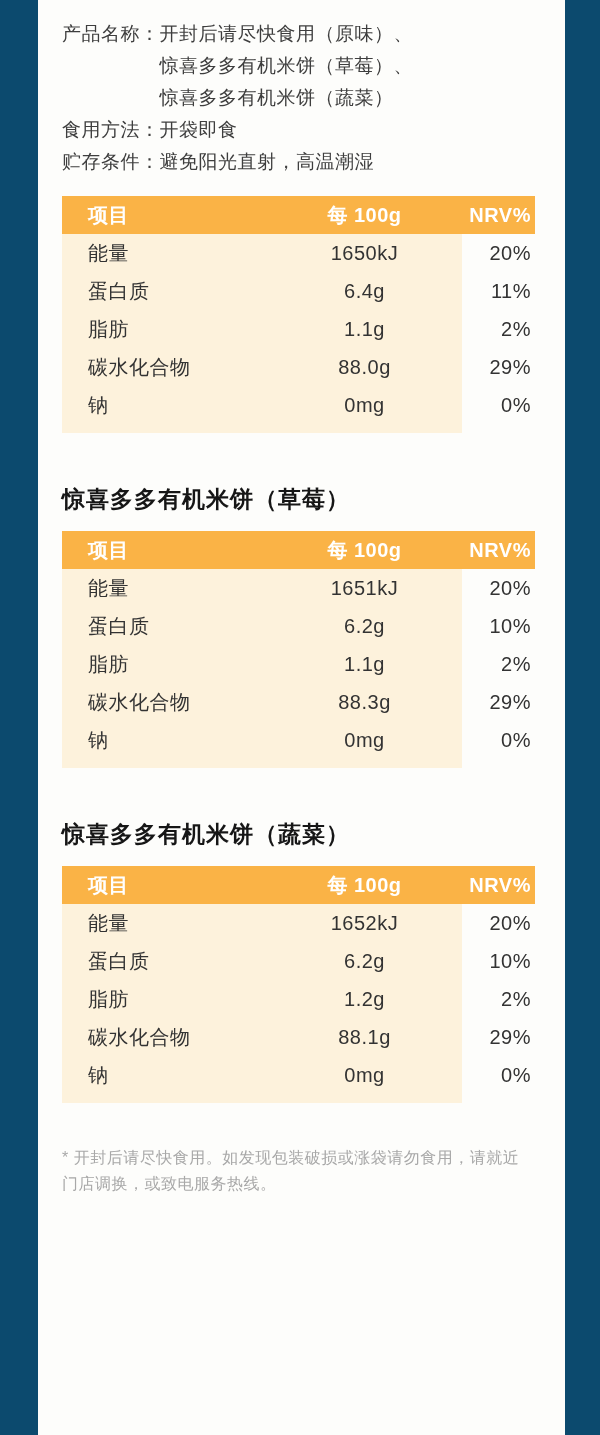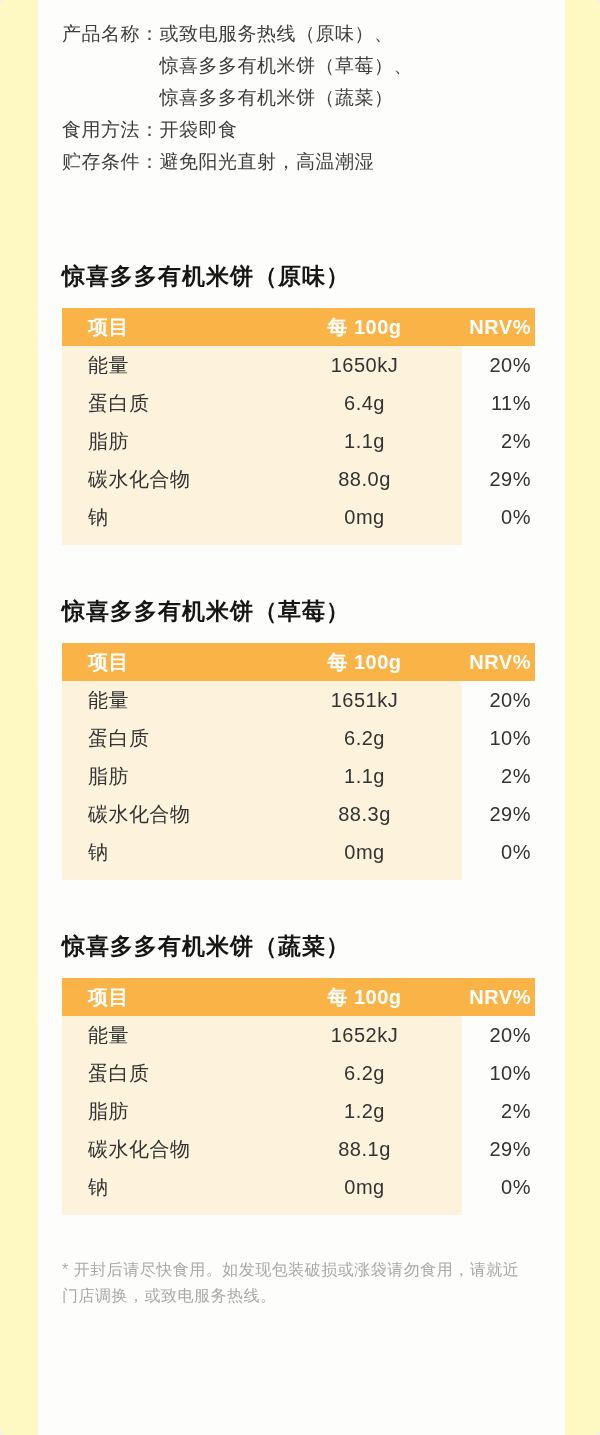--- a/index.html
+++ b/index.html
@@ -1,23 +1,22 @@
 <!DOCTYPE html>
 <html><head>
 <meta charset="utf-8">
 <style>
   * { margin: 0; padding: 0; box-sizing: border-box; }
   html, body { background: #f1f1ef; }
   .viewport {
     position: relative;
     width: 600px; height: 1435px;
-    background: #fef9c3;
+    background: #0c4a6e;
     overflow: hidden;
     font-family: "Liberation Sans", "DejaVu Sans", sans-serif;
-    border-radius: 6px;
   }
   .card {
     position: absolute; left: 38px; top: 0;
     width: 527px; height: 1435px;
     background: #fdfdfb;
     padding: 18px 30px 0 24px;
   }
   
   .info { font-size: 19px; line-height: 32px; color: #3e3e3e; letter-spacing: 0.5px; }
   .info-row { display: flex; align-items: flex-start; }
@@ -55,37 +54,36 @@
 </head>
 <body>
 
 <div class="viewport">
   <div class="card">
 
     <div class="info">
       <div class="info-row">
         <span class="info-label">产品名称：</span>
         <div>
-          <div>或致电服务热线（原味）、</div>
+          <div>开封后请尽快食用（原味）、</div>
           <div>惊喜多多有机米饼（草莓）、</div>
           <div>惊喜多多有机米饼（蔬菜）</div>
         </div>
       </div>
       <div class="info-row">
         <span class="info-label">食用方法：</span>
         <span>开袋即食</span>
       </div>
       <div class="info-row">
         <span class="info-label">贮存条件：</span>
         <span>避免阳光直射，高温潮湿</span>
       </div>
     </div>
 
     <section class="section-first">
-      <h2 class="section-title">惊喜多多有机米饼（原味）</h2>
       <div class="table-wrap">
         <table>
           <colgroup>
               <col style="width:222px">
               <col style="width:161px">
               <col style="width:90px">
             </colgroup>
           <thead>
             <tr>
               <th class="c1">项目</th>

